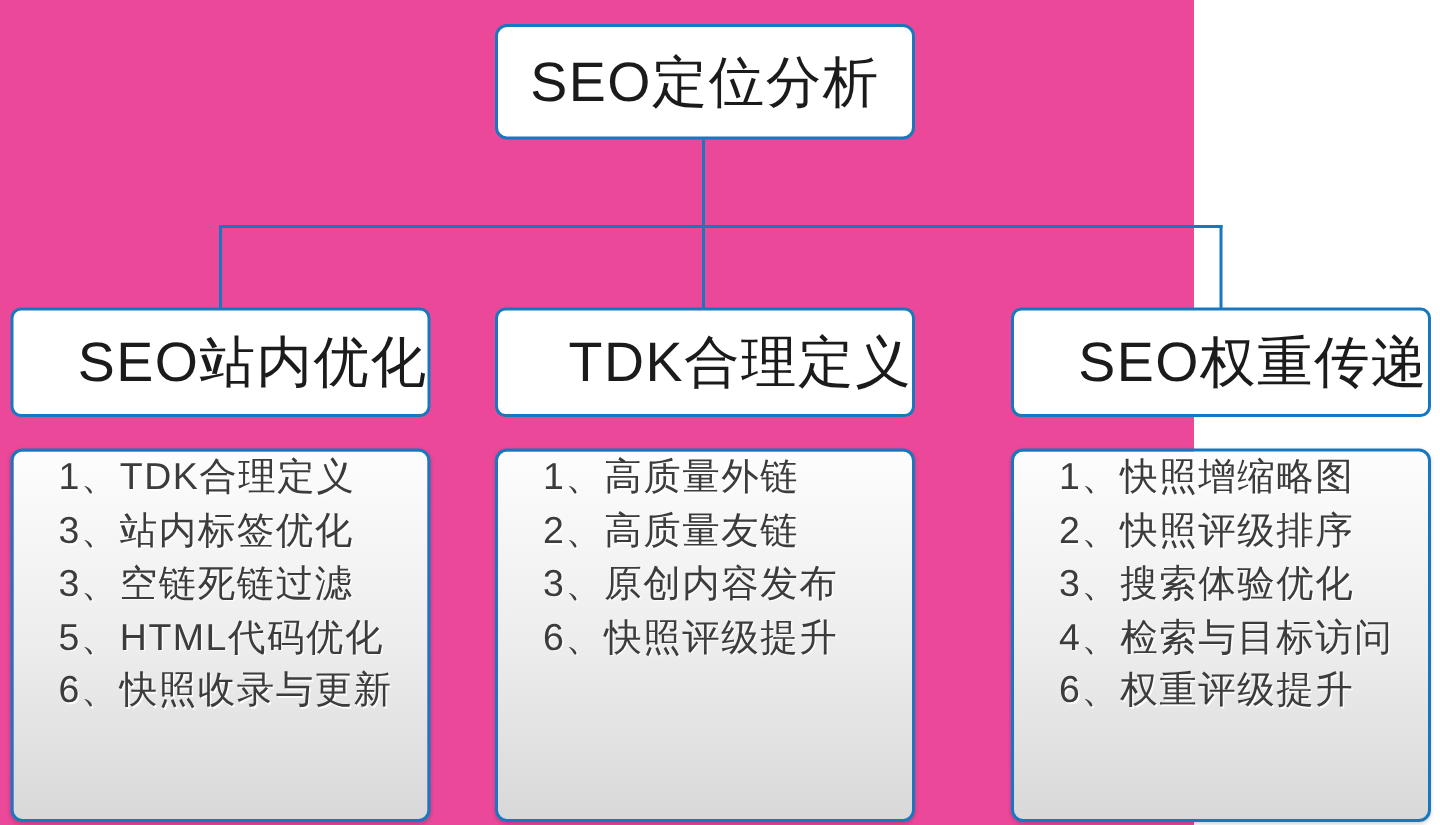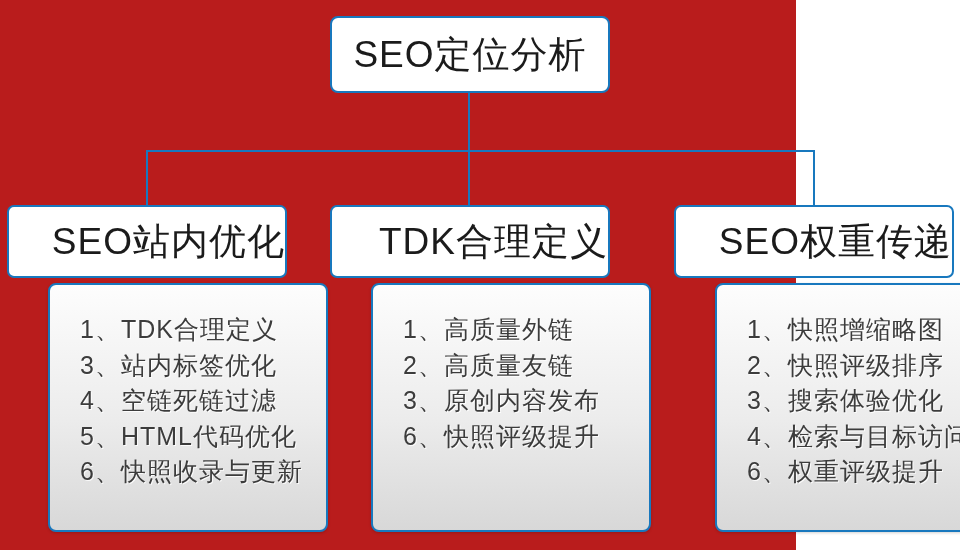--- a/index.html
+++ b/index.html
@@ -4,21 +4,21 @@
 <style>
   * { margin: 0; padding: 0; box-sizing: border-box; }
   html, body { background: #ffffff; }
   body {
     font-family: "Liberation Sans", "DejaVu Sans", sans-serif;
     width: 960px; height: 550px; overflow: hidden;
   }
   .canvas {
     position: relative;
     width: 796px; height: 550px;
-    background: #b91c1c;
+    background: #ec4899;
   }
   
   .line { position: absolute; background: #1878be; }
   .line.v { width: 2px; }
   .line.h { height: 2px; }
 
   
   .root-node {
     position: absolute;
     left: 330px; top: 16px;
@@ -45,29 +45,28 @@
     border: 2px solid #1878be;
     border-radius: 7px;
     display: flex; align-items: center; justify-content: flex-end;
     font-size: 37px; font-weight: 400;
     letter-spacing: 1px;
     color: #1b1b1b;
     z-index: 2;
   }
 
   .branch-body {
-    position: absolute; top: 78px; left: 0;
+    position: absolute; top: 94px; left: 0;
     width: 280px; height: 249px;
     background: linear-gradient(180deg, #fdfdfd 0%, #ececec 55%, #d8d8d8 100%);
     border: 2px solid #1878be;
     border-radius: 8px;
     box-shadow: 0 1px 3px rgba(0,0,0,0.18);
-    padding: 27px 10px 0 30px;
+    padding: 0 10px 0 30px;
     z-index: 1;
-    margin-left: 41px;
   }
 
   .list-item {
     height: 35.5px;
     line-height: 35.5px;
     font-size: 25px;
     font-weight: 400;
     letter-spacing: 1px;
     color: #3c3c3c;
     text-shadow: 1px 1px 0 rgba(255,255,255,0.85);
@@ -89,21 +88,21 @@
   <div class="line v" style="left:468px; top:150px; height:56px;"></div>
   <div class="line v" style="left:813px; top:150px; height:56px;"></div>
 
   <div class="branch b0">
     <div class="branch-header">
       <span>SEO站内优化</span>
     </div>
     <div class="branch-body">
       <div class="list-item">1、TDK合理定义</div>
       <div class="list-item">3、站内标签优化</div>
-      <div class="list-item">4、空链死链过滤</div>
+      <div class="list-item">3、空链死链过滤</div>
       <div class="list-item">5、HTML代码优化</div>
       <div class="list-item">6、快照收录与更新</div>
     </div>
   </div>
 
   <div class="branch b1">
     <div class="branch-header">
       <span>TDK合理定义</span>
     </div>
     <div class="branch-body">

